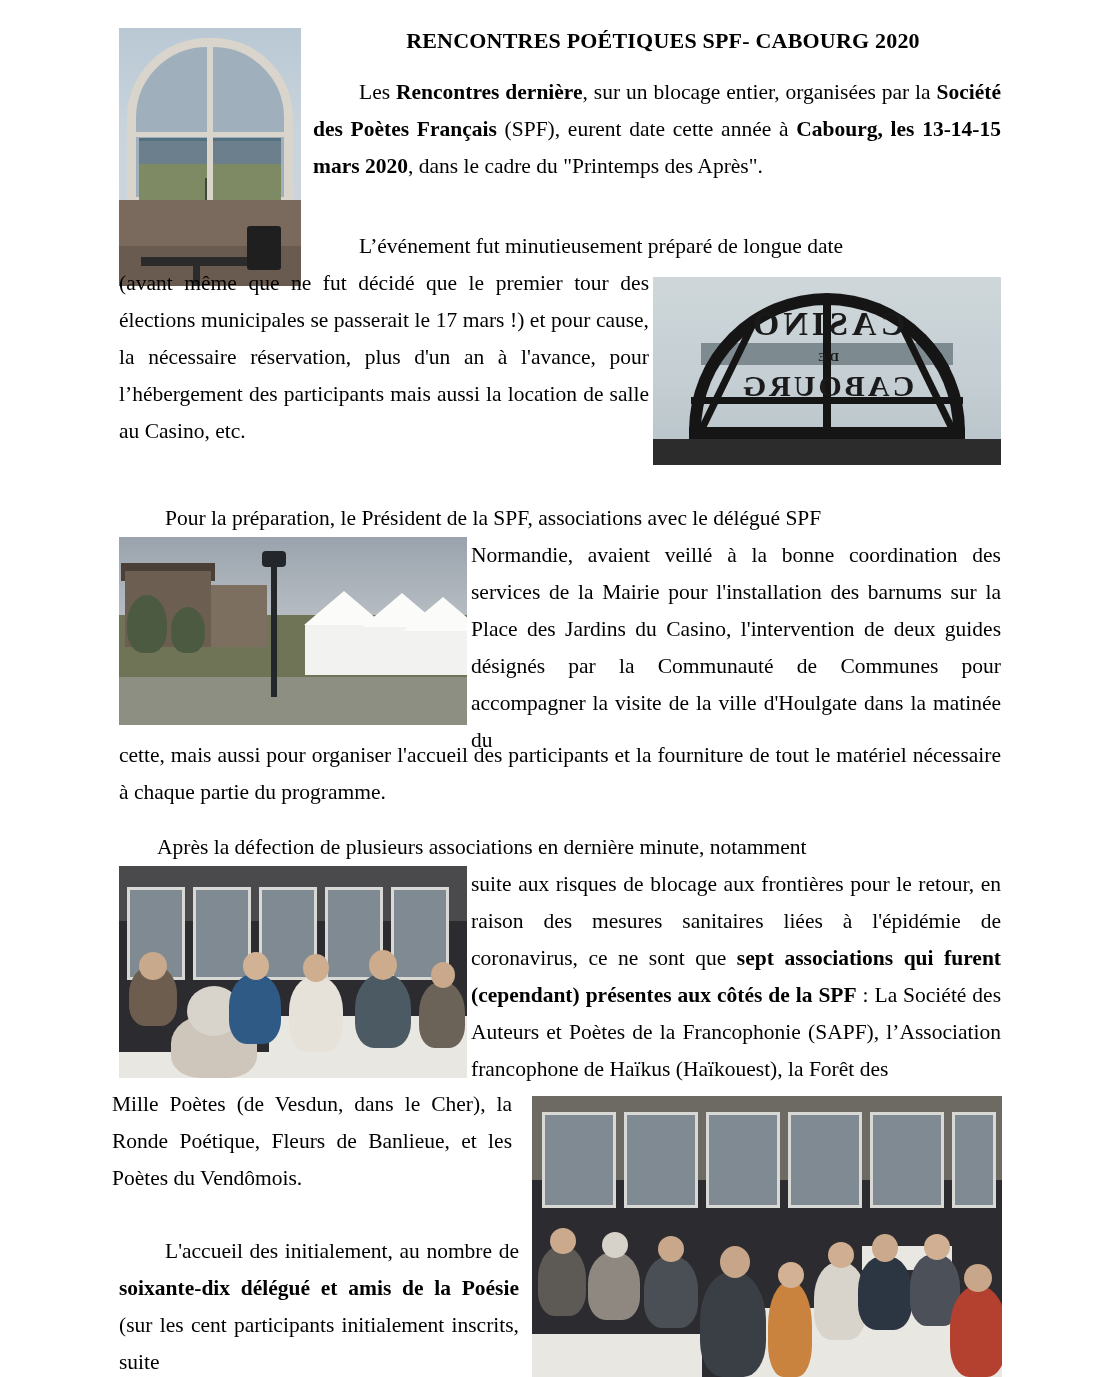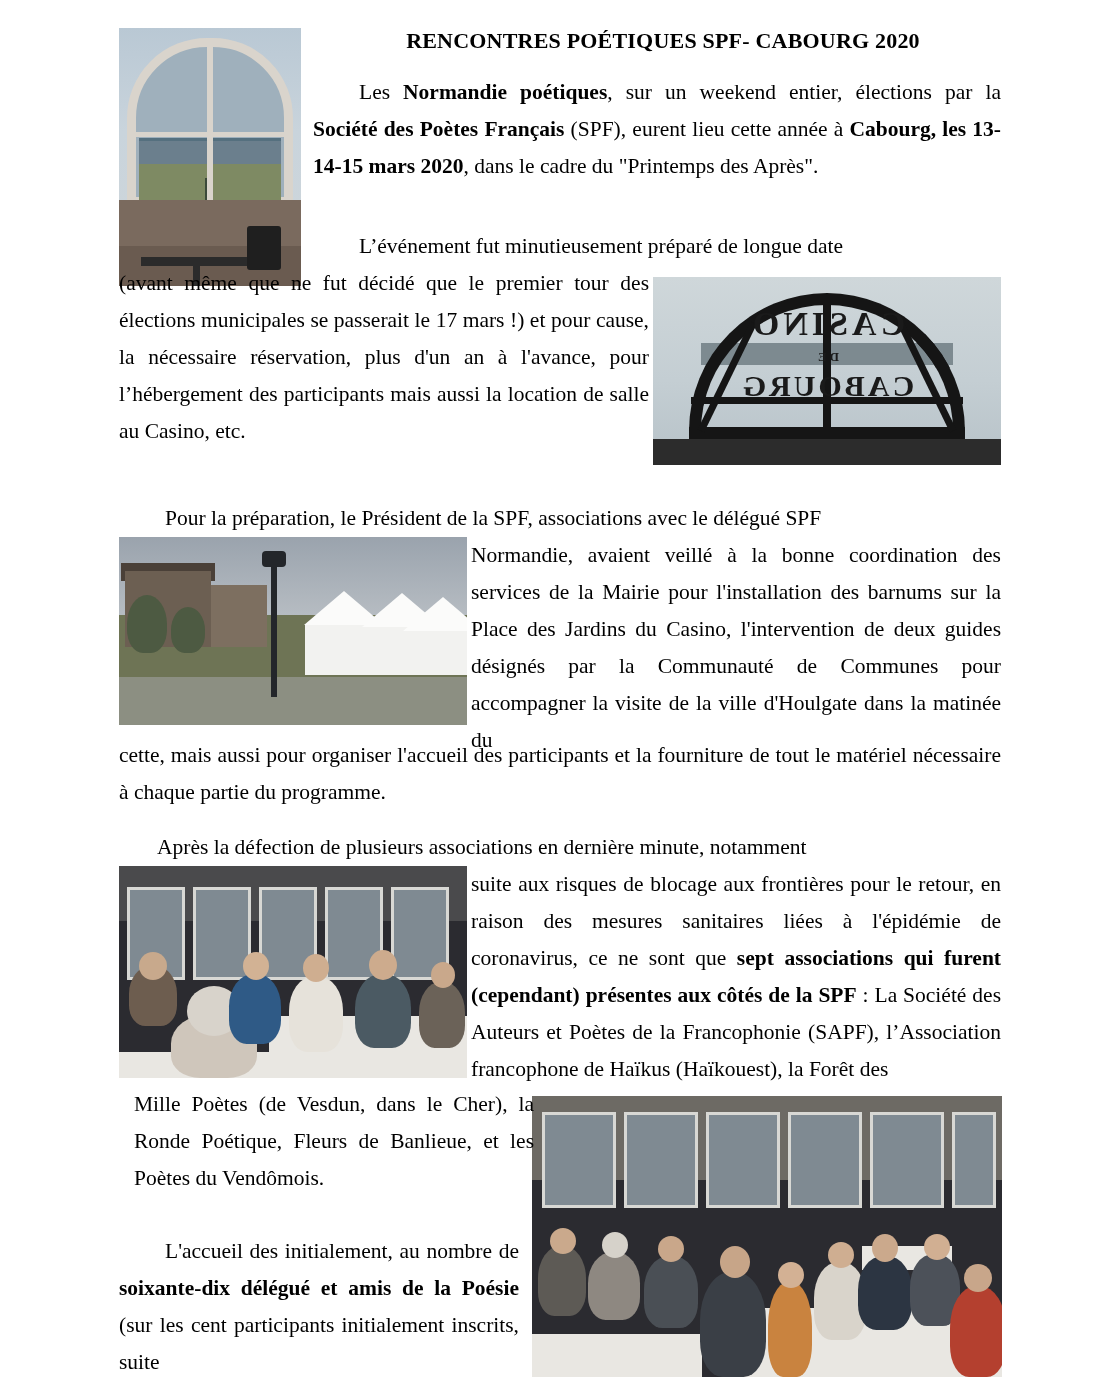--- a/index.html
+++ b/index.html
@@ -107,21 +107,21 @@
   .indent { text-indent: 46px; }
 
   #p1 { left: 297px; top: 74px; width: 688px; }
   #p2a { left: 297px; top: 228px; width: 688px; }
   #p2b { left: 103px; top: 265px; width: 530px; }
   #p3a { left: 103px; top: 500px; width: 882px; }
   #p3b { left: 455px; top: 537px; width: 530px; }
   #p3c { left: 103px; top: 737px; width: 882px; }
   #p4a { left: 95px; top: 829px; width: 882px; }
   #p4b { left: 455px; top: 866px; width: 530px; }
-  #p4c { left: 118px; top: 1086px; width: 400px; }
+  #p4c { left: 96px; top: 1086px; width: 400px; }
   #p5 { left: 103px; top: 1233px; width: 400px; }
 </style>
 </head>
 <body>
 
 <div class="page">
 
   <div class="doc-title">RENCONTRES POÉTIQUES SPF- CABOURG 2020</div>
 
   <div class="img" id="img-window-sea">
@@ -219,21 +219,21 @@
     <div class="person" style="left:282px; top:166px; width:52px; height:78px; background:#d9d4cb;"></div>
     <div class="head" style="left:296px; top:146px; width:26px; height:26px; background:#cfae91;"></div>
     <div class="person" style="left:326px; top:160px; width:54px; height:74px; background:#2c3542;"></div>
     <div class="head" style="left:340px; top:138px; width:26px; height:28px; background:#cba98c;"></div>
     <div class="person" style="left:378px; top:158px; width:50px; height:72px; background:#4c5159;"></div>
     <div class="head" style="left:392px; top:138px; width:26px; height:26px; background:#d1af92;"></div>
     <div class="person" style="left:418px; top:190px; width:56px; height:91px; background:#b4402f;"></div>
     <div class="head" style="left:432px; top:168px; width:28px; height:28px; background:#c8a68a;"></div>
   </div>
 
-  <div class="txtblk indent" id="p1"><span>Les </span><b>Normandie poétiques</b><span>, sur un weekend entier, élections par la </span><b>Société des Poètes Français</b><span> (SPF), eurent lieu cette année à </span><b>Cabourg, les 13-14-15 mars 2020</b><span>, dans le cadre du "Printemps des Après".</span></div>
+  <div class="txtblk indent" id="p1"><span>Les </span><b>Rencontres dernière</b><span>, sur un blocage entier, organisées par la </span><b>Société des Poètes Français</b><span> (SPF), eurent date cette année à </span><b>Cabourg, les 13-14-15 mars 2020</b><span>, dans le cadre du "Printemps des Après".</span></div>
 
   <div class="txtblk indent" id="p2a">L’événement fut minutieusement préparé de longue date</div>
   <div class="txtblk" id="p2b">(avant même que ne fut décidé que le premier tour des élections municipales se passerait le 17 mars !) et pour cause, la nécessaire réservation, plus d'un an à l'avance, pour l’hébergement des participants mais aussi la location de salle au Casino, etc.</div>
 
   <div class="txtblk indent" id="p3a">Pour la préparation, le Président de la SPF, associations avec le délégué SPF</div>
   <div class="txtblk" id="p3b">Normandie, avaient veillé à la bonne coordination des services de la Mairie pour l'installation des barnums sur la Place des Jardins du Casino, l'intervention de deux guides désignés par la Communauté de Communes pour accompagner la visite de la ville d'Houlgate dans la matinée du</div>
   <div class="txtblk" id="p3c">cette, mais aussi pour organiser l'accueil des participants et la fourniture de tout le matériel nécessaire à chaque partie du programme.</div>
 
   <div class="txtblk indent" id="p4a">Après la défection de plusieurs associations en dernière minute, notamment</div>
   <div class="txtblk" id="p4b"><span>suite aux risques de blocage aux frontières pour le retour, en raison des mesures sanitaires liées à l'épidémie de coronavirus, ce ne sont que </span><b>sept associations qui furent (cependant) présentes aux côtés de la SPF</b><span> : La Société des Auteurs et Poètes de la Francophonie (SAPF), l’Association francophone de Haïkus (Haïkouest), la Forêt des</span></div>

